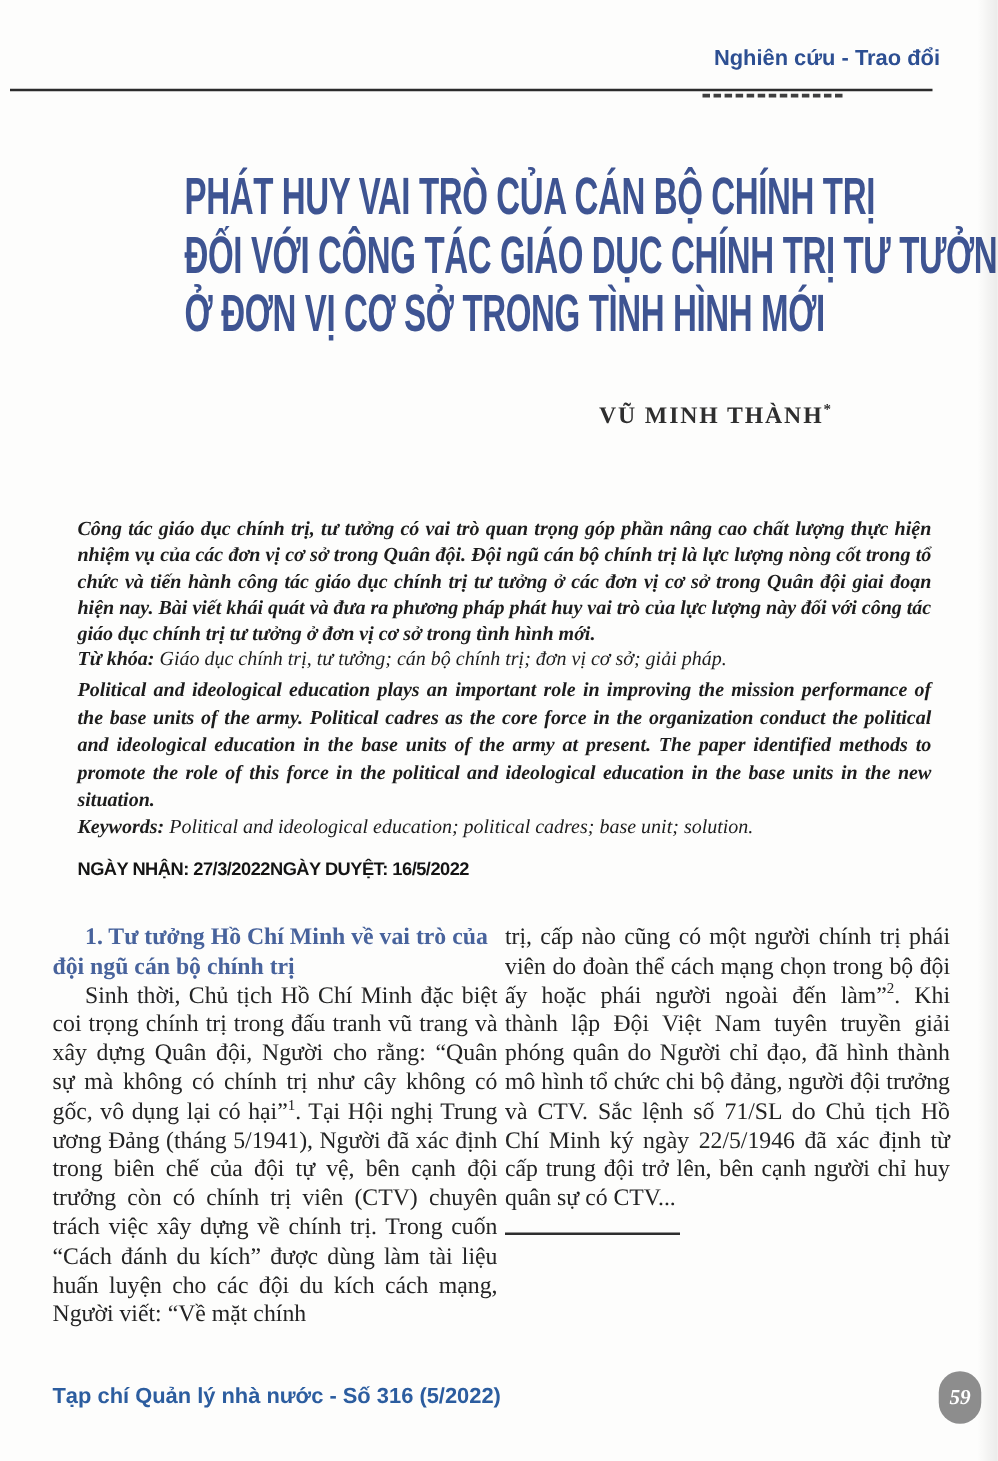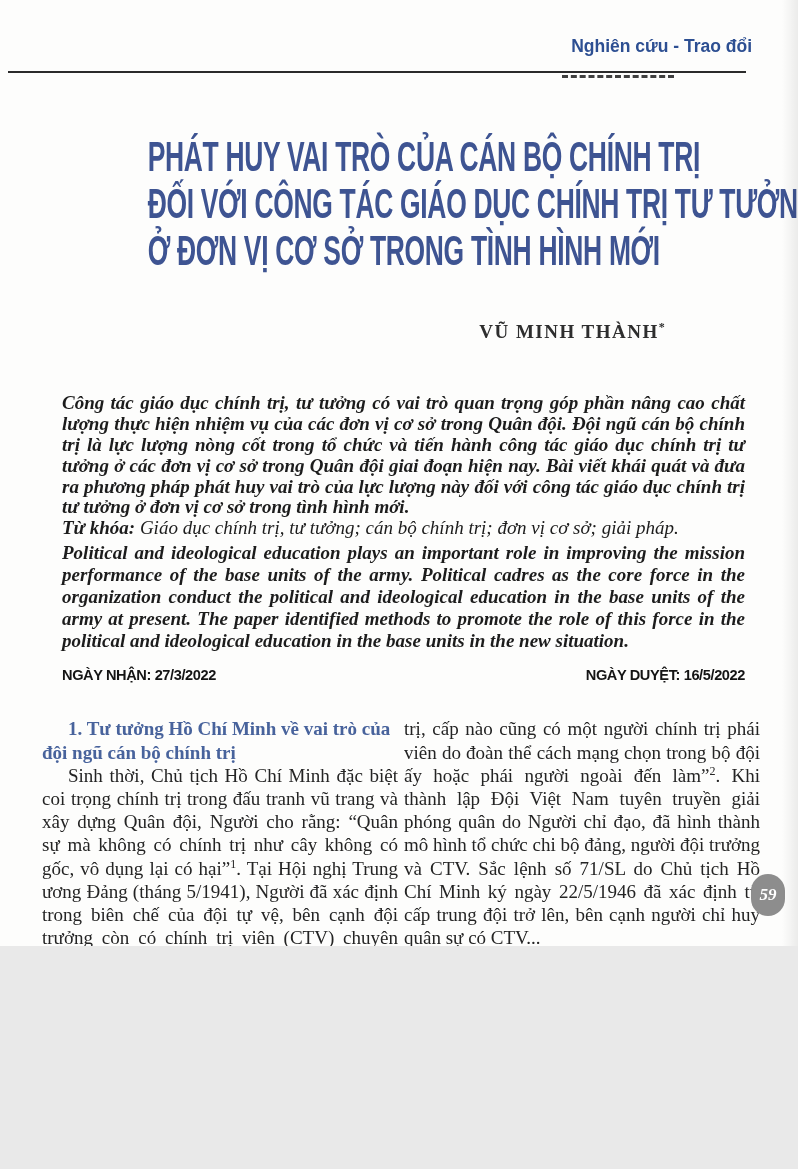--- a/index.html
+++ b/index.html
@@ -6,21 +6,21 @@
     --title-blue:#3e5492;
     --heading-blue:#48639c;
     --header-blue:#2d4f92;
     --footer-blue:#2c5d9f;
     --page-badge-gray:#8d8d8d;
     --body-ink:#242424;
   }
   html,body{margin:0;padding:0;background:#e9e9e9;}
   .page{
     position:relative;
-    width:798px;height:946px;
+    width:798px;height:1169px;
     margin:0 auto;
     background:#fdfdfc;
     overflow:hidden;
     font-family:"Liberation Serif", serif;
   }
   .page::after{
     content:'';position:absolute;right:0;top:0;width:16px;height:100%;
     background:linear-gradient(to right, rgba(0,0,0,0), rgba(0,0,0,0.07));
     pointer-events:none;
   }
@@ -53,31 +53,31 @@
   }
   
   .author{
     margin-top:46px;width:100%;text-align:center;
     transform:translateX(173px);
     font-weight:bold;font-size:19px;letter-spacing:1.5px;color:#2e2e2e;
   }
   .author sup{font-size:12px;letter-spacing:0;}
   
   .abstract{
-    margin:50px 53px 0 62px;
-    font-style:italic;font-size:19px;line-height:20.8px;
+    margin:70px 53px 0 62px;
+    font-style:italic;font-size:16px;line-height:20.8px;
     text-align:justify;color:#1c1c1c;
   }
   .abstract p{margin:0;}
   .abstract .vn{font-weight:bold;}
   .abstract .en{font-weight:bold;line-height:21.9px;margin-top:3px;}
   .abstract .kw-label{font-weight:bold;}
   
   .dates{
-    margin:16px 53px 0 62px;display:flex;justify-content:space-between;
+    margin:16px 53px 0 62px;display:flex;
     font-family:"Liberation Sans", sans-serif;font-weight:bold;
     font-size:14.6px;letter-spacing:-0.4px;color:#141414;white-space:nowrap;
   }
   
   .columns{
     margin:34px 38px 0 42px;display:flex;gap:6px;
     font-size:19px;line-height:23.2px;text-align:justify;color:var(--body-ink);
   }
   .col{flex:1;min-width:0;}
   .section-heading{
@@ -120,35 +120,37 @@
     <span class="title-line">ĐỐI VỚI CÔNG TÁC GIÁO DỤC CHÍNH TRỊ TƯ TƯỞNG</span>
     <span class="title-line">Ở ĐƠN VỊ CƠ SỞ TRONG TÌNH HÌNH MỚI</span>
   </h1>
 
   <div class="author"><span>VŨ MINH THÀNH</span><sup>*</sup></div>
 
   <div class="abstract">
     <p class="vn">Công tác giáo dục chính trị, tư tưởng có vai trò quan trọng góp phần nâng cao chất lượng thực hiện nhiệm vụ của các đơn vị cơ sở trong Quân đội. Đội ngũ cán bộ chính trị là lực lượng nòng cốt trong tổ chức và tiến hành công tác giáo dục chính trị tư tưởng ở các đơn vị cơ sở trong Quân đội giai đoạn hiện nay. Bài viết khái quát và đưa ra phương pháp phát huy vai trò của lực lượng này đối với công tác giáo dục chính trị tư tưởng ở đơn vị cơ sở trong tình hình mới.</p>
     <p class="kw"><span class="kw-label">Từ khóa: </span><span>Giáo dục chính trị, tư tưởng; cán bộ chính trị; đơn vị cơ sở; giải pháp.</span></p>
     <p class="en">Political and ideological education plays an important role in improving the mission performance of the base units of the army. Political cadres as the core force in the organization conduct the political and ideological education in the base units of the army at present. The paper identified methods to promote the role of this force in the political and ideological education in the base units in the new situation.</p>
+    <p class="kw"><span class="kw-label">Keywords: </span><span>Political and ideological education; political cadres; base unit; solution.</span></p>
   </div>
 
   <div class="dates">
     <span><span>NGÀY NHẬN: </span><span>27/3/2022</span></span>
     <span><span>NGÀY DUYỆT: </span><span>16/5/2022</span></span>
   </div>
 
   <div class="columns">
     <div class="col">
       <h2 class="section-heading">1. Tư tưởng Hồ Chí Minh về vai trò của đội ngũ cán bộ chính trị</h2>
       <p class="para indent"><span>Sinh thời, Chủ tịch Hồ Chí Minh đặc biệt coi trọng chính trị trong đấu tranh vũ trang và xây dựng Quân đội, Người cho rằng: “Quân sự mà không có chính trị như cây không có gốc, vô dụng lại có hại”</span><sup class="ref">1</sup><span>. Tại Hội nghị Trung ương Đảng (tháng 5/1941), Người đã xác định trong biên chế của đội tự vệ, bên cạnh đội trưởng còn có chính trị viên (CTV) chuyên trách việc xây dựng về chính trị. Trong cuốn “Cách đánh du kích” được dùng làm tài liệu huấn luyện cho các đội du kích cách mạng, Người viết: “Về mặt chính</span></p>
     </div>
     <div class="col">
       <p class="para"><span>trị, cấp nào cũng có một người chính trị phái viên do đoàn thể cách mạng chọn trong bộ đội ấy hoặc phái người ngoài đến làm”</span><sup class="ref">2</sup><span>. Khi thành lập Đội Việt Nam tuyên truyền giải phóng quân do Người chỉ đạo, đã hình thành mô hình tổ chức chi bộ đảng, người đội trưởng và CTV. Sắc lệnh số 71/SL do Chủ tịch Hồ Chí Minh ký ngày 22/5/1946 đã xác định từ cấp trung đội trở lên, bên cạnh người chỉ huy quân sự có CTV...</span></p>
       <div class="footnote">
         <div class="footnote-rule"></div>
       </div>
     </div>
   </div>
 
+  <div class="footer-journal">Tạp chí Quản lý nhà nước - Số 316 (5/2022)</div>
   <div class="page-badge">59</div>
 
 </div>
 
 </body></html>

